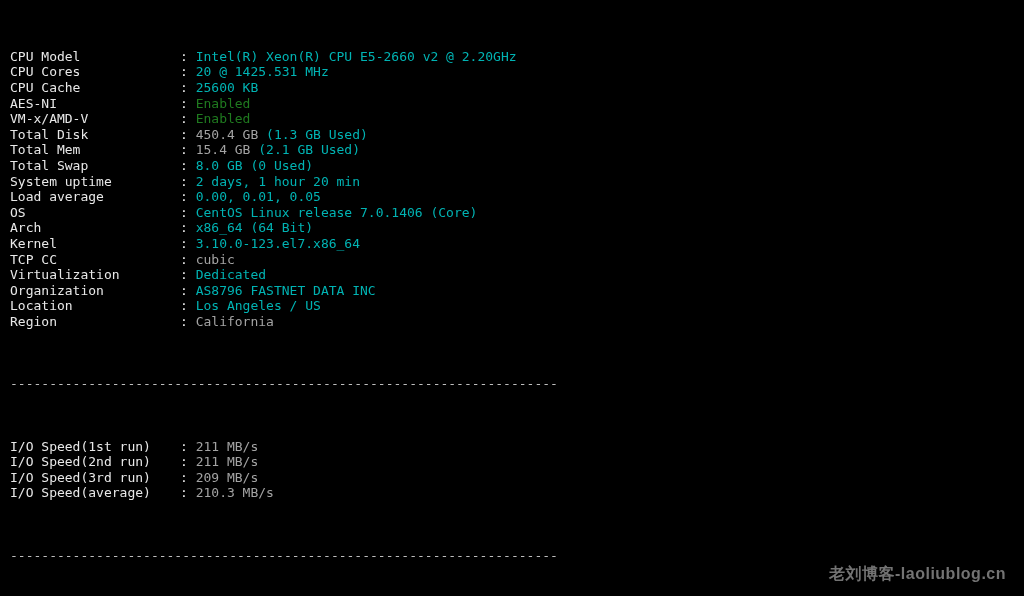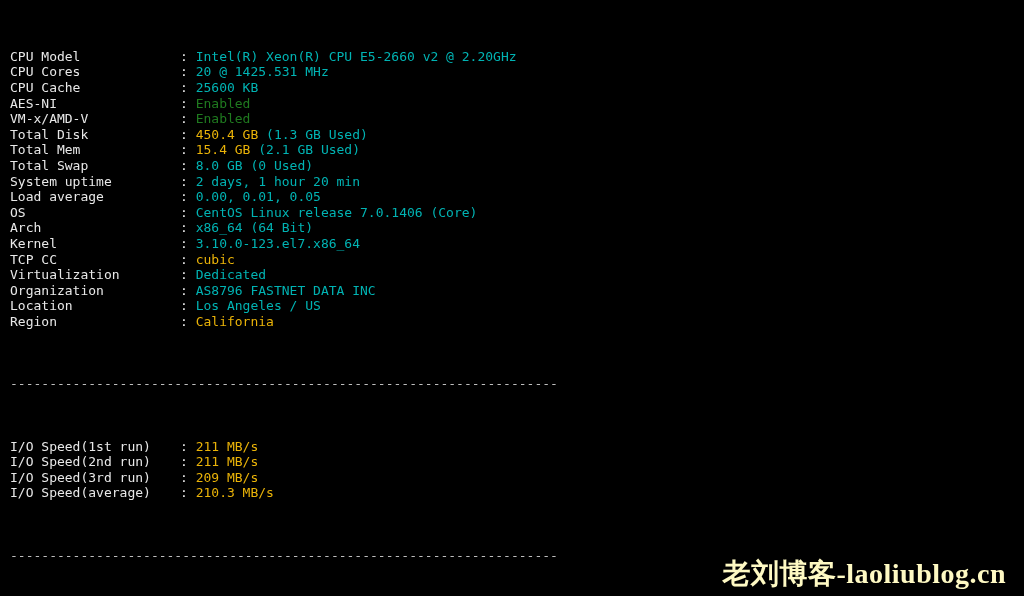--- a/index.html
+++ b/index.html
@@ -38,32 +38,32 @@
   .lbl {
     display: inline-block;
     width: 170px;
     color: #e8e8e8;
   }
   .colon {
     color: #e8e8e8;
   }
   .val-cyan { color: #00b3b3; }
   .val-green-dim { color: #1f7a1f; margin-top: 16px; }
-  .val-yellow { color: #eab308; }
+  .val-yellow { color: #a3a3a3; }
   .sep {
     color: #bdbdbd;
     letter-spacing: 0;
   }
   .watermark {
     position: absolute;
     right: 18px;
     bottom: 14px;
-    color: #fef9c3;
-    font-family: Liberation Serif, serif;
-    font-size: 28px;
+    color: #737373;
+    font-family: Liberation Sans, sans-serif;
+    font-size: 16px;
     font-weight: bold;
     letter-spacing: 0.5px;
     white-space: nowrap;
   }
 </style>
 </head>
 <body>
 
 <div id="terminal">
   <div class="term-body">

